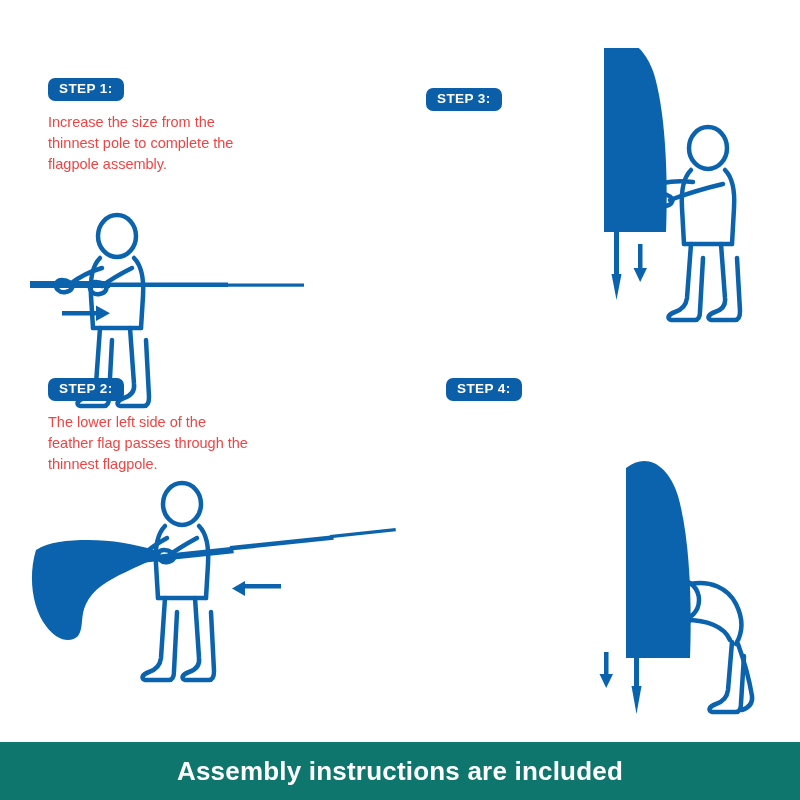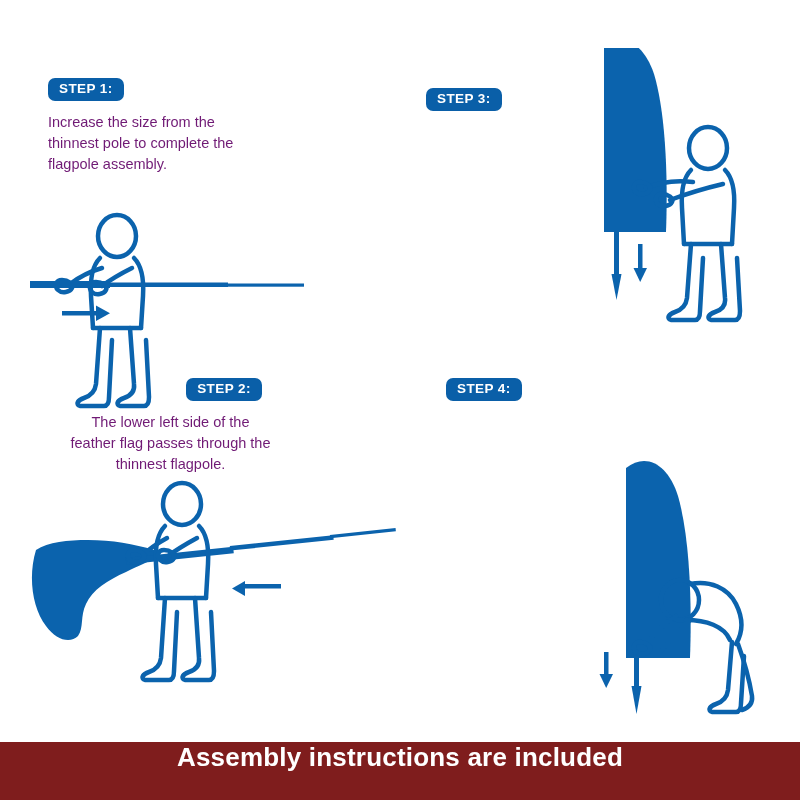--- a/index.html
+++ b/index.html
@@ -20,39 +20,39 @@
     padding-left: 40px;
   }
 
   
   .panel {
     position: absolute;
     width: 370px;
     height: 330px;
   }
   #panel-1 { left: 30px;  top: 78px; }
-  #panel-2 { left: 30px;  top: 378px; text-align: center; }
+  #panel-2 { left: 30px;  top: 378px; }
   #panel-3 { left: 408px; top: 88px; }
   #panel-4 { left: 428px; top: 378px; }
 
   .step-badge {
     display: inline-block;
     background: #0a5fa8;
     color: #ffffff;
     font-size: 13.5px;
     font-weight: bold;
     letter-spacing: 0.4px;
     padding: 4px 11px 5px 11px;
     border-radius: 7px;
     line-height: 1;
     margin-left: 18px;
   }
   .step-text {
     margin: 11px 0 0 18px;
-    color: #701a75;
+    color: #ef4444;
     font-size: 14.5px;
     line-height: 1.45;
     max-width: 245px;
     white-space: pre-line;
   }
   #panel-3 .step-text { max-width: 160px; }
   #panel-4 .step-text { max-width: 180px; }
 
   .art {
     position: absolute;
@@ -66,23 +66,23 @@
   #panel-3 .art { bottom: 4px; height: 300px; top: -40px; }
   #panel-4 .art { bottom: -20px; height: 300px; }
 
   
   #footer-banner {
     position: absolute;
     left: 0;
     bottom: 0;
     width: 800px;
     height: 58px;
-    background: #7f1d1d;
+    background: #0f766e;
     display: flex;
-    align-items: flex-start;
+    align-items: center;
     justify-content: center;
   }
   #footer-banner .caption {
     color: #ffffff;
     font-size: 26px;
     font-weight: bold;
     letter-spacing: 0.2px;
   }
 </style>
 </head>

